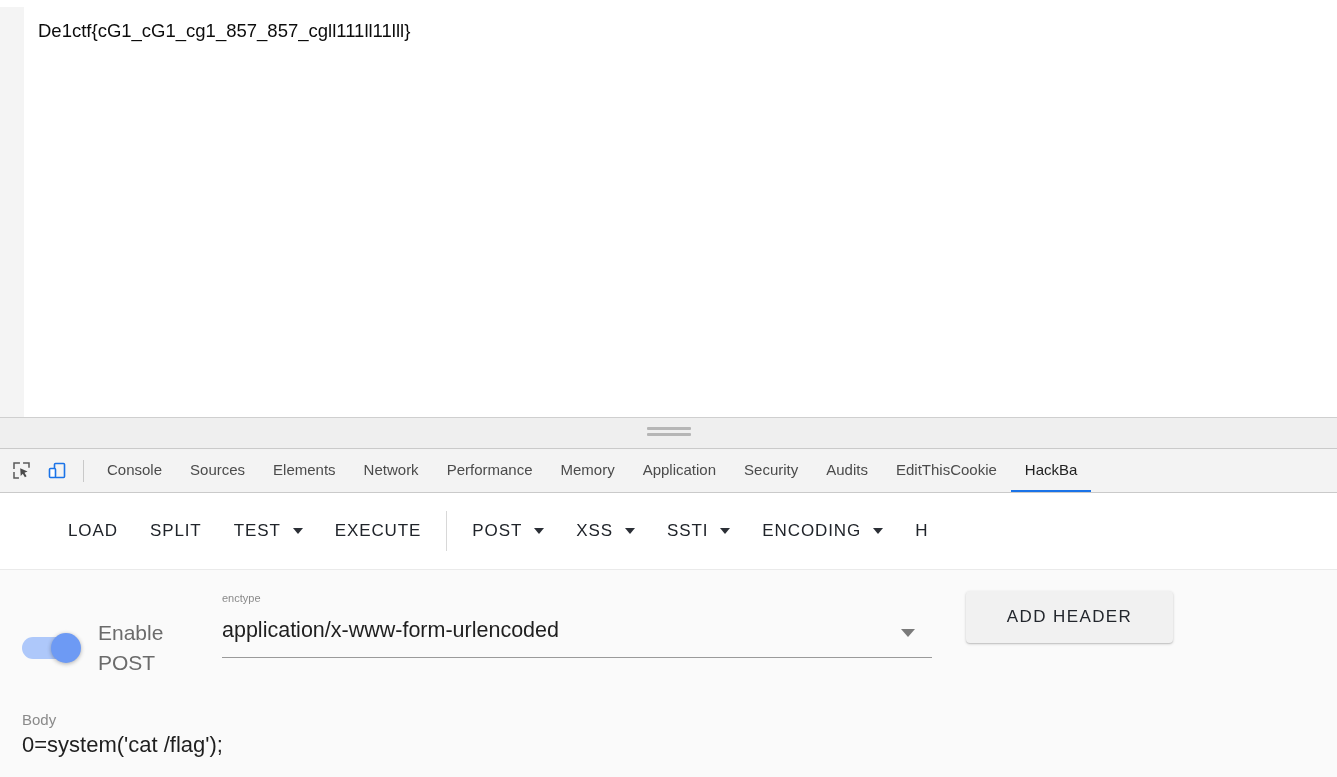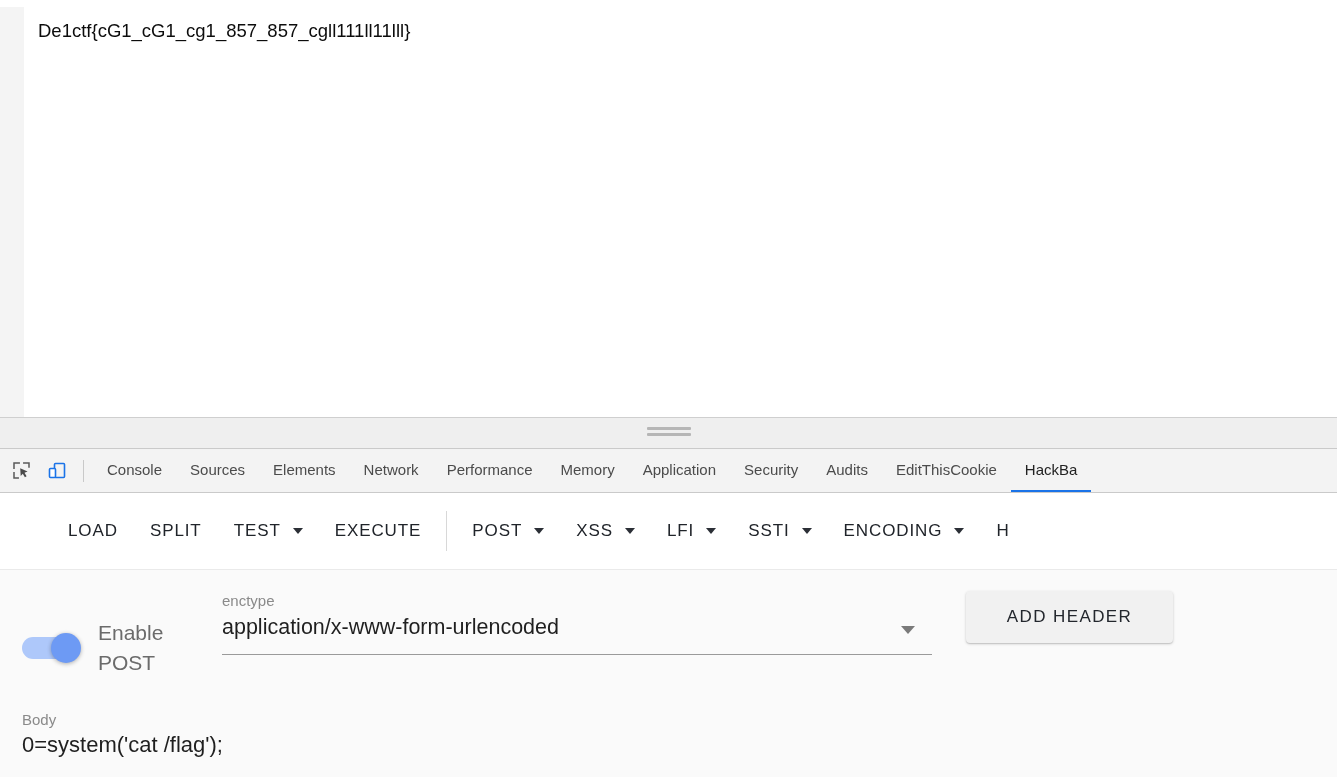--- a/index.html
+++ b/index.html
@@ -188,23 +188,23 @@
     font-weight: 400;
   }
 
   
   #enctype-field {
     position: absolute;
     left: 222px; top: 22px;
     width: 710px;
   }
   #enctype-label {
-    font-size: 15px;
+    font-size: 11px;
     color: #8a8a8a;
-    margin-bottom: 4px;
+    margin-bottom: 12px;
     display: block;
   }
   #enctype-control {
     position: relative;
     border-bottom: 1px solid #9a9a9a;
     padding-bottom: 13px;
   }
   #enctype-value {
     font-size: 21.5px;
     color: #1f1f1f;
@@ -318,24 +318,20 @@
   <div class="hb-divider"></div>
   <div class="hb-item">
     <span>POST</span>
     <span class="hb-caret"></span>
   </div>
   <div class="hb-item">
     <span>XSS</span>
     <span class="hb-caret"></span>
   </div>
   <div class="hb-item">
-    <span>LFI</span>
-    <span class="hb-caret"></span>
-  </div>
-  <div class="hb-item">
     <span>SSTI</span>
     <span class="hb-caret"></span>
   </div>
   <div class="hb-item">
     <span>ENCODING</span>
     <span class="hb-caret"></span>
   </div>
   <div class="hb-item">
     <span>H</span>
   </div>

